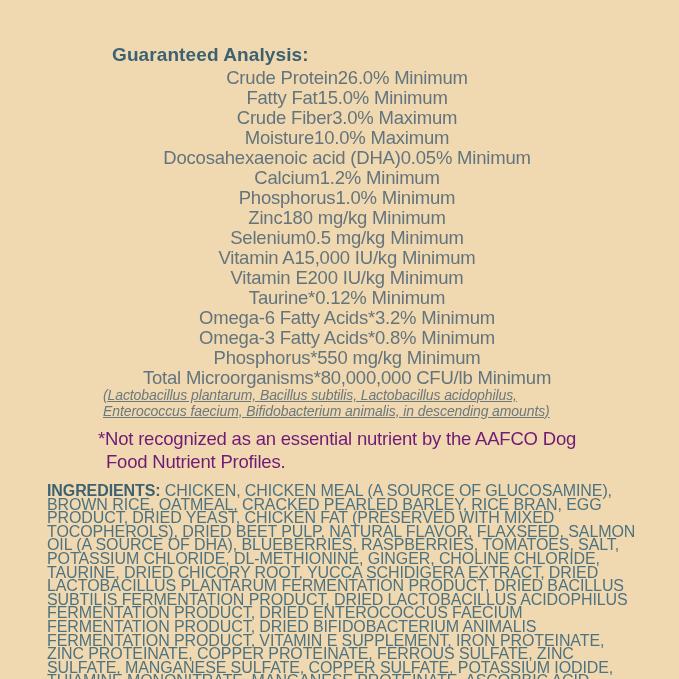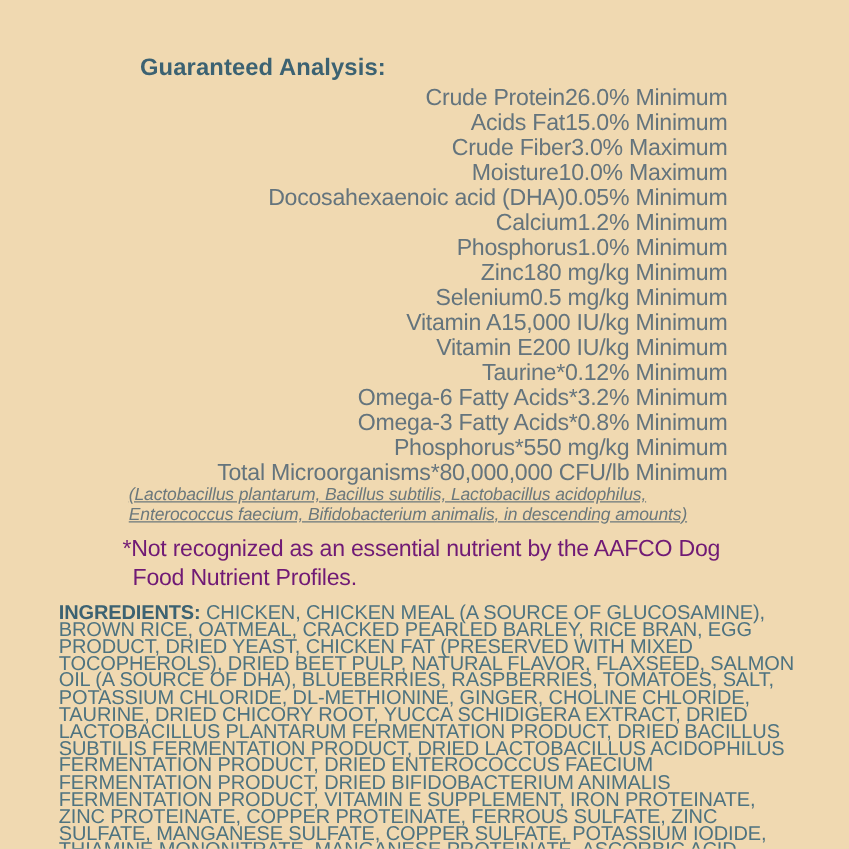--- a/index.html
+++ b/index.html
@@ -19,21 +19,21 @@
     letter-spacing: 0.1px;
     color: #3c6272;
   }
   .ga-table {
     position: absolute;
     left: 112px; top: 67px;
     width: 470px;
   }
   .ga-row {
     display: flex;
-    justify-content: flex-end;
+    justify-content: center;
     align-items: baseline;
     height: 20px;
     font-size: 18.5px;
     color: #64747d;
     letter-spacing: -0.2px;
     white-space: nowrap;
   }
   .ga-row .nutrient { text-align: left; }
   .ga-row .amount { text-align: right; }
 
@@ -85,21 +85,21 @@
 <div class="label-panel">
 
   <div class="ga-title">Guaranteed Analysis:</div>
 
   <div class="ga-table" id="ga-rows">
       <div class="ga-row">
         <span class="nutrient">Crude Protein</span>
         <span class="amount">26.0% Minimum</span>
       </div>
       <div class="ga-row">
-        <span class="nutrient">Acids Fat</span>
+        <span class="nutrient">Fatty Fat</span>
         <span class="amount">15.0% Minimum</span>
       </div>
       <div class="ga-row">
         <span class="nutrient">Crude Fiber</span>
         <span class="amount">3.0% Maximum</span>
       </div>
       <div class="ga-row">
         <span class="nutrient">Moisture</span>
         <span class="amount">10.0% Maximum</span>
       </div>

